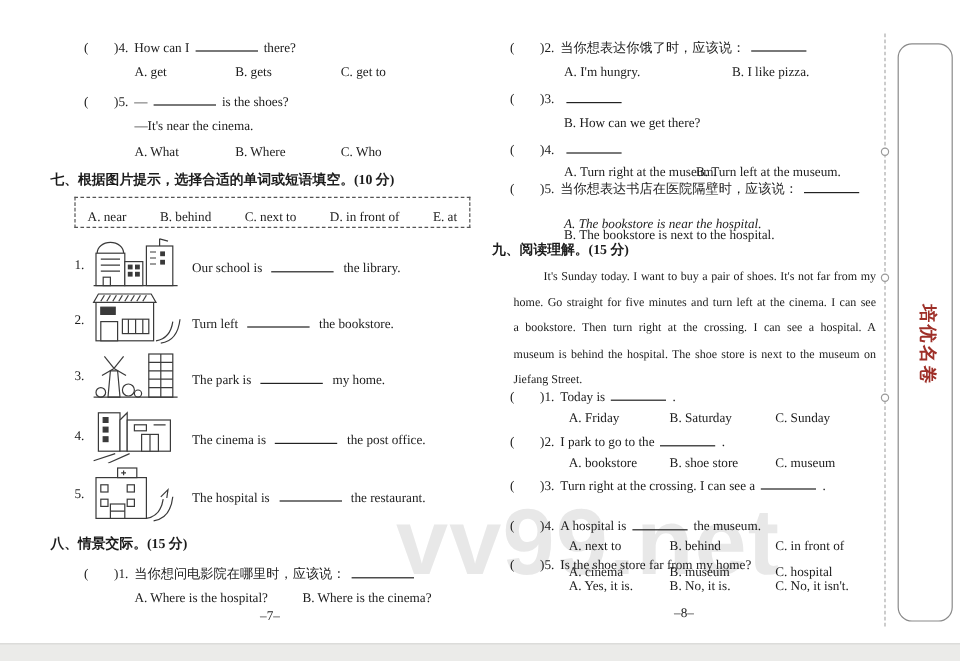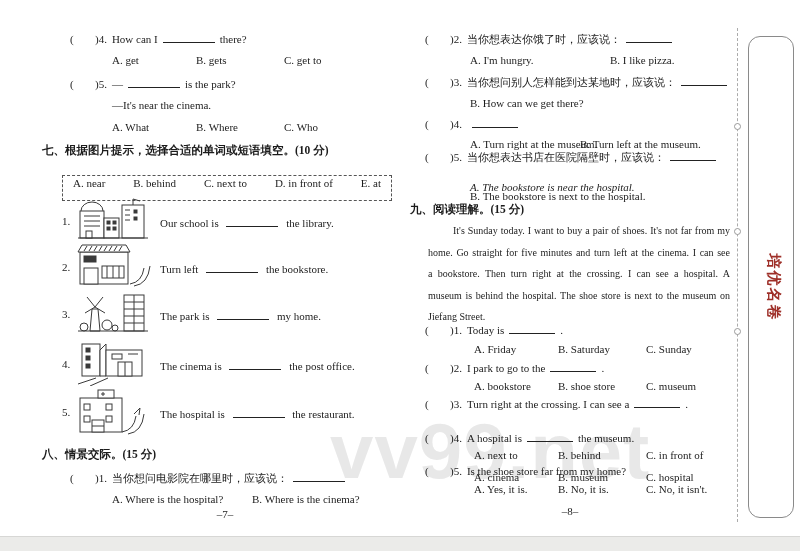--- a/index.html
+++ b/index.html
@@ -17,22 +17,22 @@
   .qnum{display:inline-block; margin-right:5px;}
   .blank{display:inline-block; width:52px; height:11px; border-bottom:1px solid #222; margin:0 5px; vertical-align:baseline;}
   .blank.sm{width:46px;}
   .optrow{display:flex;}
   .optrow .c1{width:84px;}
   .optrow .c2{width:88px;}
   .c1w110{width:110px !important;}
   .c1w140{width:140px !important;}
   .wordbank{
     border:1px dashed #555; width:330px; height:26px;
-    display:flex; align-items:flex-start; justify-content:space-between;
-    padding:0 10px; box-sizing:border-box; background:#fff;margin-top:11px;
+    display:flex; align-items:flex-end; justify-content:space-between;
+    padding:0 10px; box-sizing:border-box; background:#fff;
   }
   .itemno{font-size:11px;}
   .illus svg{display:block;}
   .pagenum{font-size:11px; text-align:center; width:50px;}
   .pline{font-size:10px; line-height:21px; text-align:justify; text-align-last:justify; white-space:normal;}
   .pline.last{text-align-last:left;}
   .watermark{
     font-family:"Liberation Sans","DejaVu Sans",sans-serif;
     font-weight:bold; font-size:78px; color:#c9c9c9; opacity:0.42;
     letter-spacing:1px; z-index:0;
@@ -73,21 +73,21 @@
       <span class="c1">A. get</span>
       <span class="c2">B. gets</span>
       <span>C. get to</span>
     </div>
 
     <div class="abs en qline" style="left:70px; top:76px;">
       <span class="paren">(</span>
       <span class="qnum">)5.</span>
       <span>—</span>
       <span class="blank"></span>
-      <span>is the park?</span>
+      <span>is the shoes?</span>
     </div>
     <div class="abs en" style="left:112px; top:98px;">—It's near the cinema.</div>
     <div class="abs en optrow" style="left:112px; top:120px;">
       <span class="c1">A. What</span>
       <span class="c2">B. Where</span>
       <span>C. Who</span>
     </div>
 
     <div class="abs hd" style="left:42px; top:143px;">七、根据图片提示，选择合适的单词或短语填空。(10 分)</div>
     <div class="abs en wordbank" style="left:62px; top:164px;">
@@ -251,21 +251,20 @@
       <span class="blank sm"></span>
     </div>
     <div class="abs en optrow" style="left:470px; top:53px;">
       <span class="c1 c1w140">A. I'm hungry.</span>
       <span>B. I like pizza.</span>
     </div>
 
     <div class="abs cn qline" style="left:425px; top:74px;">
       <span class="paren">(</span>
       <span class="qnum">)3.</span>
-      <span>当你想问别人怎样能到达某地时，应该说：</span>
       <span class="blank sm"></span>
     </div>
     <div class="abs en optrow" style="left:470px; top:96px;">
       <span>B. How can we get there?</span>
     </div>
 
     <div class="abs cn qline" style="left:425px; top:116px;">
       <span class="paren">(</span>
       <span class="qnum">)4.</span>
       <span class="blank sm"></span>

